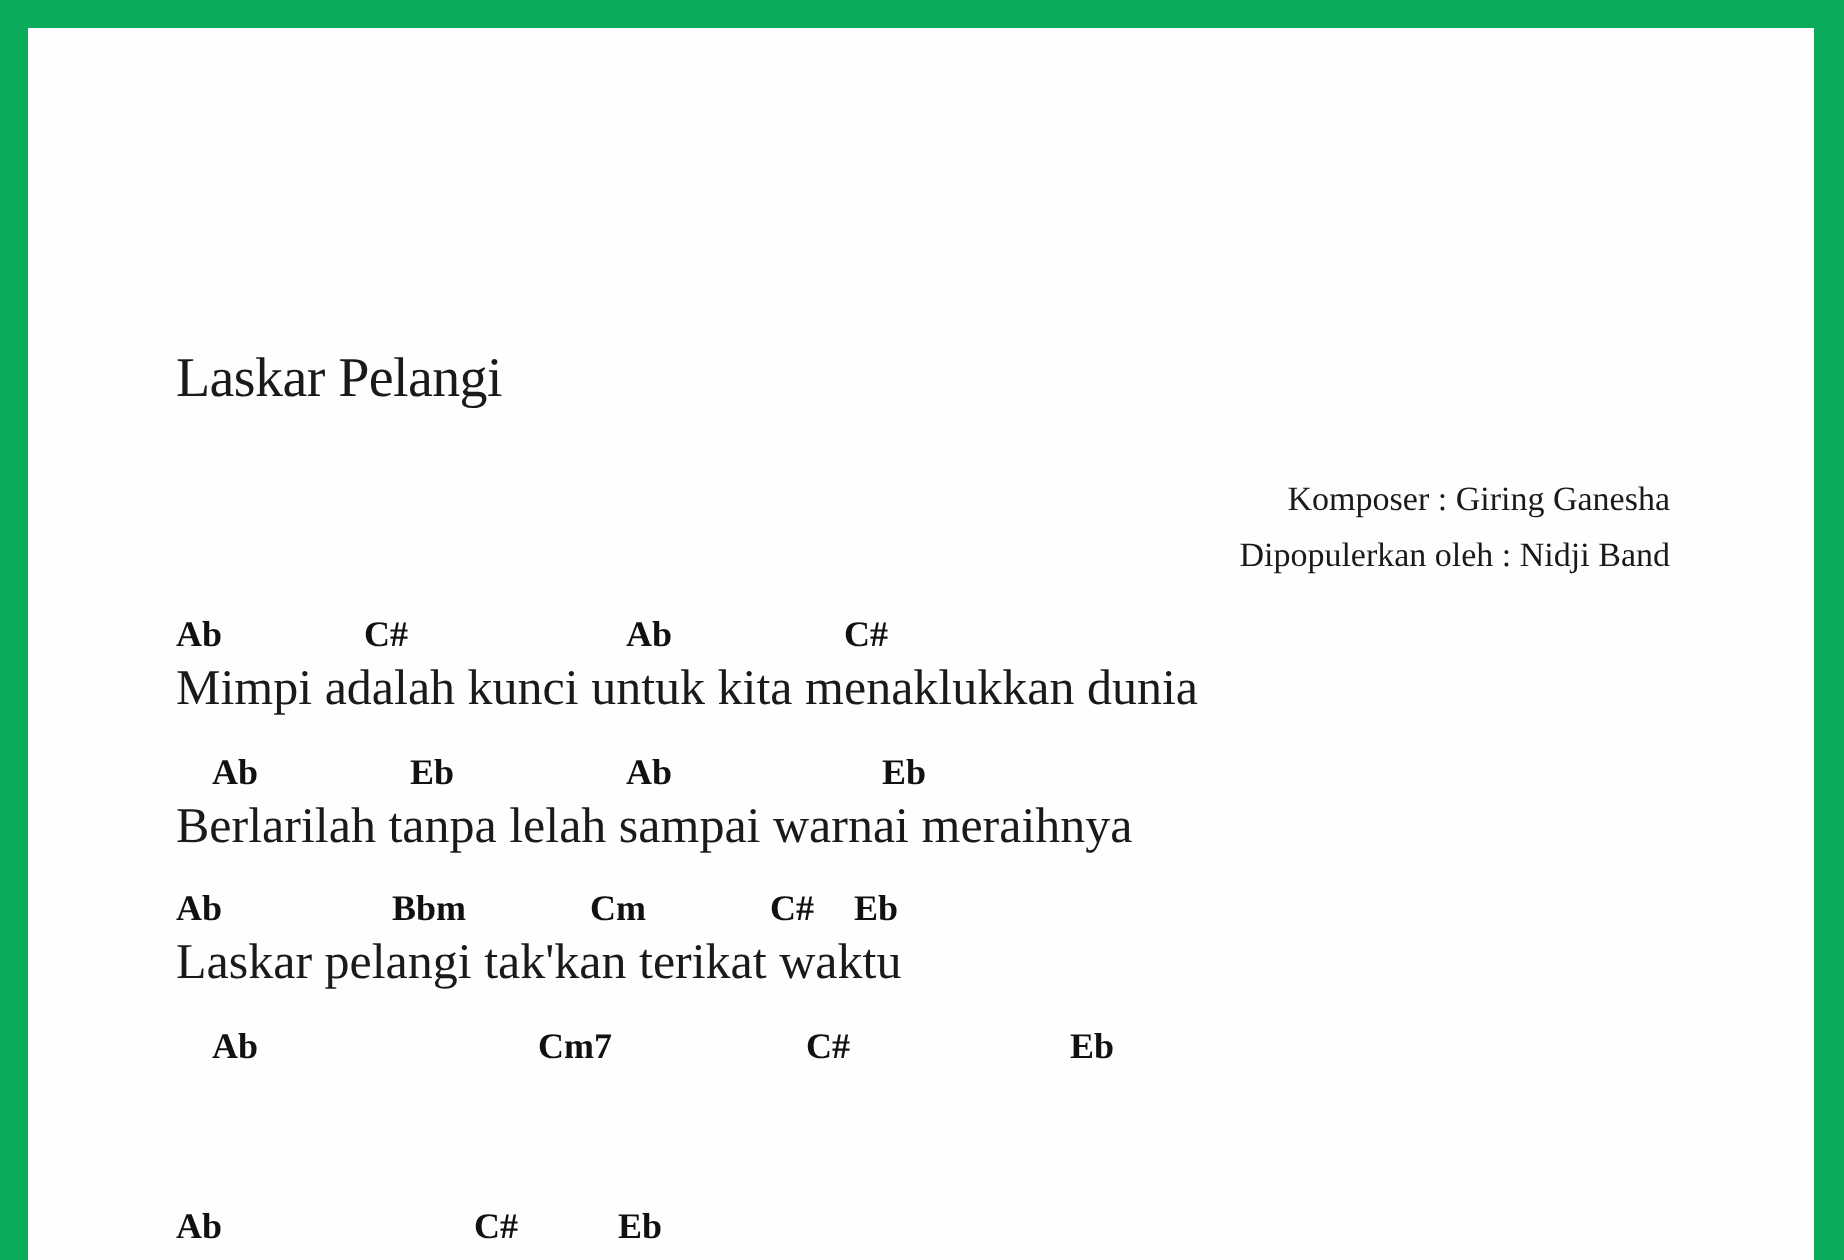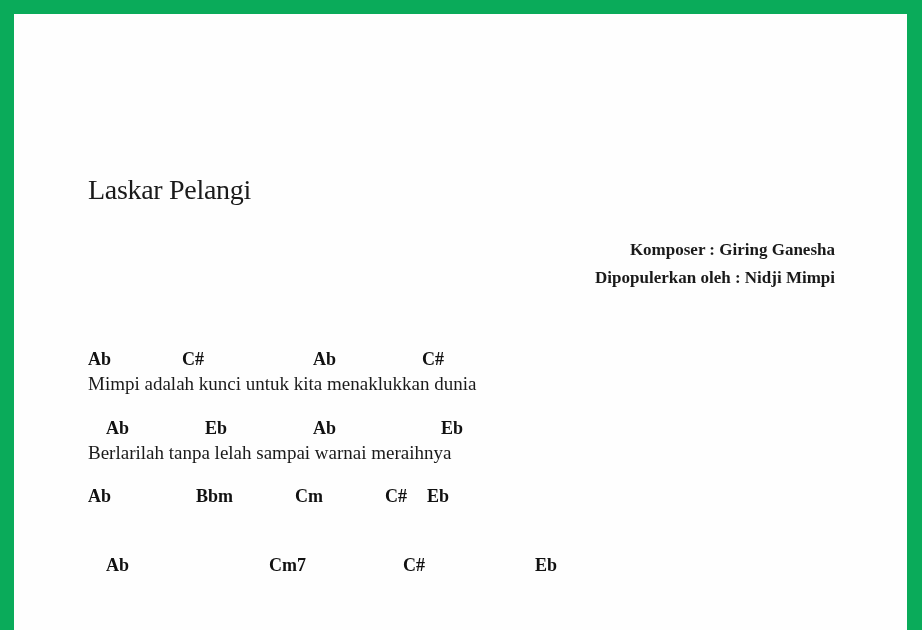--- a/index.html
+++ b/index.html
@@ -23,43 +23,43 @@
       letter-spacing: -0.3px;
     }
     .meta {
       position: absolute;
       right: 72px; top: 222px;
       text-align: right;
       font-size: 17px; color: #1a1a1a;
       line-height: 28px;
       font-family: "Liberation Serif", serif;
     }
-    .meta div { white-space: nowrap; font-weight: bold; }
+    .meta div { white-space: nowrap; }
     .block { position: absolute; left: 74px; width: 760px; }
-    .chords { position: relative; height: 24px; margin-top: 42px; }
+    .chords { position: relative; height: 24px; }
     .chord {
       position: absolute; top: 0;
       font-weight: bold; font-size: 18px; color: #111;
       font-family: "Liberation Serif", serif;
     }
     .lyric {
-      font-size: 19px; color: #1a1a1a;
+      font-size: 25px; color: #1a1a1a;
       font-family: "Liberation Serif", serif;
       white-space: nowrap;
     }
   </style>
 </head>
 <body>
 
 <div class="page">
   <div class="title">Laskar Pelangi</div>
 
   <div class="meta">
     <div>Komposer : Giring Ganesha</div>
-    <div>Dipopulerkan oleh : Nidji Mimpi</div>
+    <div>Dipopulerkan oleh : Nidji Band</div>
   </div>
 
   <div class="block" style="top:293px;">
     <div class="chords">
       <span class="chord" style="left:0px;">Ab</span>
       <span class="chord" style="left:94px;">C#</span>
       <span class="chord" style="left:225px;">Ab</span>
       <span class="chord" style="left:334px;">C#</span>
     </div>
     <div class="lyric">Mimpi adalah kunci untuk kita menaklukkan dunia</div>
@@ -76,20 +76,21 @@
   </div>
 
   <div class="block" style="top:430px;">
     <div class="chords">
       <span class="chord" style="left:0px;">Ab</span>
       <span class="chord" style="left:108px;">Bbm</span>
       <span class="chord" style="left:207px;">Cm</span>
       <span class="chord" style="left:297px;">C#</span>
       <span class="chord" style="left:339px;">Eb</span>
     </div>
+    <div class="lyric">Laskar pelangi tak'kan terikat waktu</div>
   </div>
 
   <div class="block" style="top:499px;">
     <div class="chords">
       <span class="chord" style="left:18px;">Ab</span>
       <span class="chord" style="left:181px;">Cm7</span>
       <span class="chord" style="left:315px;">C#</span>
       <span class="chord" style="left:447px;">Eb</span>
     </div>
   </div>

